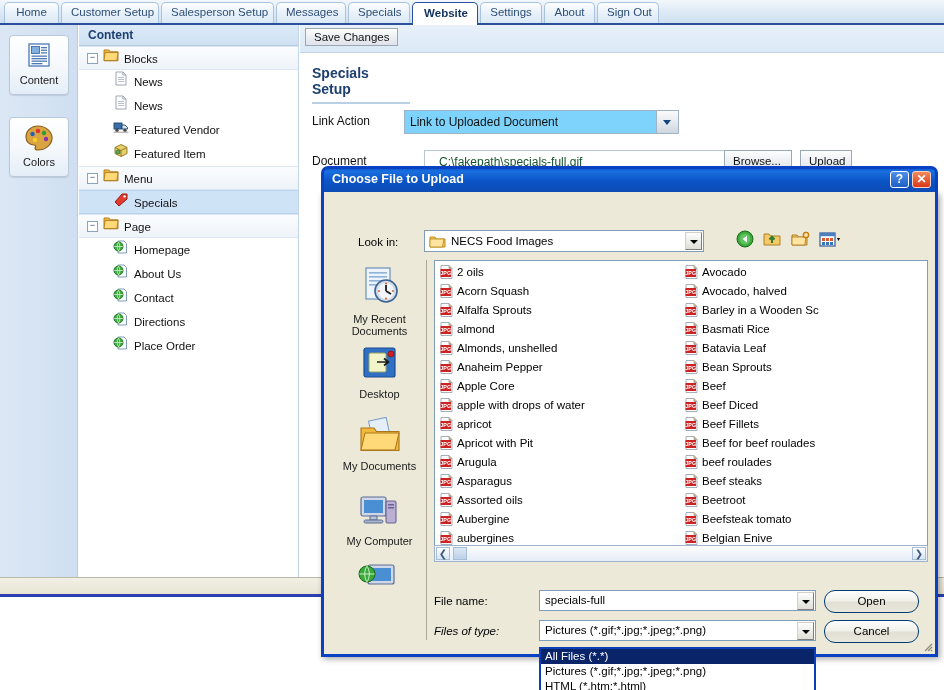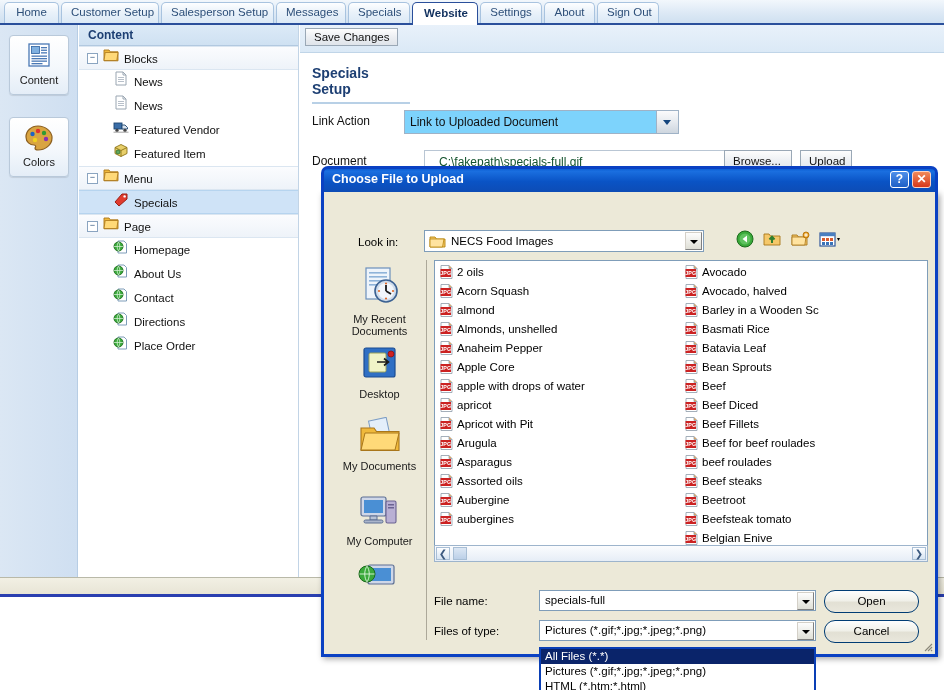--- a/index.html
+++ b/index.html
@@ -597,20 +597,26 @@
                 <path d="M1 0.5h8l3 3v10H1z" fill="#ffffff" stroke="#9aa6b2" stroke-width="0.9"></path>
                 <path d="M9 0.5v3h3" fill="#e8a24a" stroke="#9aa6b2" stroke-width="0.9"></path>
                 <rect x="0.5" y="4" width="10.5" height="8" fill="#cc2222"></rect>
                 <text x="5.7" y="10.2" font-family="Liberation Sans, sans-serif" font-size="5.4" font-weight="bold" fill="#ffffff" text-anchor="middle">JPG</text>
               </svg></span><span>Acorn Squash</span></div>
           <div class="fitem"><span class="jpgicon"><svg width="13" height="14" viewBox="0 0 13 14">
                 <path d="M1 0.5h8l3 3v10H1z" fill="#ffffff" stroke="#9aa6b2" stroke-width="0.9"></path>
                 <path d="M9 0.5v3h3" fill="#e8a24a" stroke="#9aa6b2" stroke-width="0.9"></path>
                 <rect x="0.5" y="4" width="10.5" height="8" fill="#cc2222"></rect>
                 <text x="5.7" y="10.2" font-family="Liberation Sans, sans-serif" font-size="5.4" font-weight="bold" fill="#ffffff" text-anchor="middle">JPG</text>
+              </svg></span><span>Alfalfa Sprouts</span></div>
+          <div class="fitem"><span class="jpgicon"><svg width="13" height="14" viewBox="0 0 13 14">
+                <path d="M1 0.5h8l3 3v10H1z" fill="#ffffff" stroke="#9aa6b2" stroke-width="0.9"></path>
+                <path d="M9 0.5v3h3" fill="#e8a24a" stroke="#9aa6b2" stroke-width="0.9"></path>
+                <rect x="0.5" y="4" width="10.5" height="8" fill="#cc2222"></rect>
+                <text x="5.7" y="10.2" font-family="Liberation Sans, sans-serif" font-size="5.4" font-weight="bold" fill="#ffffff" text-anchor="middle">JPG</text>
               </svg></span><span>almond</span></div>
           <div class="fitem"><span class="jpgicon"><svg width="13" height="14" viewBox="0 0 13 14">
                 <path d="M1 0.5h8l3 3v10H1z" fill="#ffffff" stroke="#9aa6b2" stroke-width="0.9"></path>
                 <path d="M9 0.5v3h3" fill="#e8a24a" stroke="#9aa6b2" stroke-width="0.9"></path>
                 <rect x="0.5" y="4" width="10.5" height="8" fill="#cc2222"></rect>
                 <text x="5.7" y="10.2" font-family="Liberation Sans, sans-serif" font-size="5.4" font-weight="bold" fill="#ffffff" text-anchor="middle">JPG</text>
               </svg></span><span>Almonds, unshelled</span></div>
           <div class="fitem"><span class="jpgicon"><svg width="13" height="14" viewBox="0 0 13 14">
                 <path d="M1 0.5h8l3 3v10H1z" fill="#ffffff" stroke="#9aa6b2" stroke-width="0.9"></path>
                 <path d="M9 0.5v3h3" fill="#e8a24a" stroke="#9aa6b2" stroke-width="0.9"></path>
@@ -771,21 +777,21 @@
       <div class="hsthumb"></div>
       <div class="hsbtn" style="right:1px;">❯</div>
     </div>
 
     <div class="dlabel" style="left:110px; top:403px;">File name:</div>
     <div class="dfield" style="left:215px; top:398px; width:277px;">
       <span>specials-full</span>
       <span class="xp-arrow"></span>
     </div>
 
-    <div class="dlabel" style="left:110px; top:433px;">Files of type:</div>
+    <div class="dlabel" style="left:110px; top:433px;font-style:italic;">Files of type:</div>
     <div class="dfield" style="left:215px; top:428px; width:277px;">
       <span>Pictures (*.gif;*.jpg;*.jpeg;*.png)</span>
       <span class="xp-arrow"></span>
     </div>
 
     <div class="ddlist">
       <div class="dditem sel">All Files (*.*)</div>
       <div class="dditem">Pictures (*.gif;*.jpg;*.jpeg;*.png)</div>
       <div class="dditem">HTML (*.htm;*.html)</div>
     </div>

